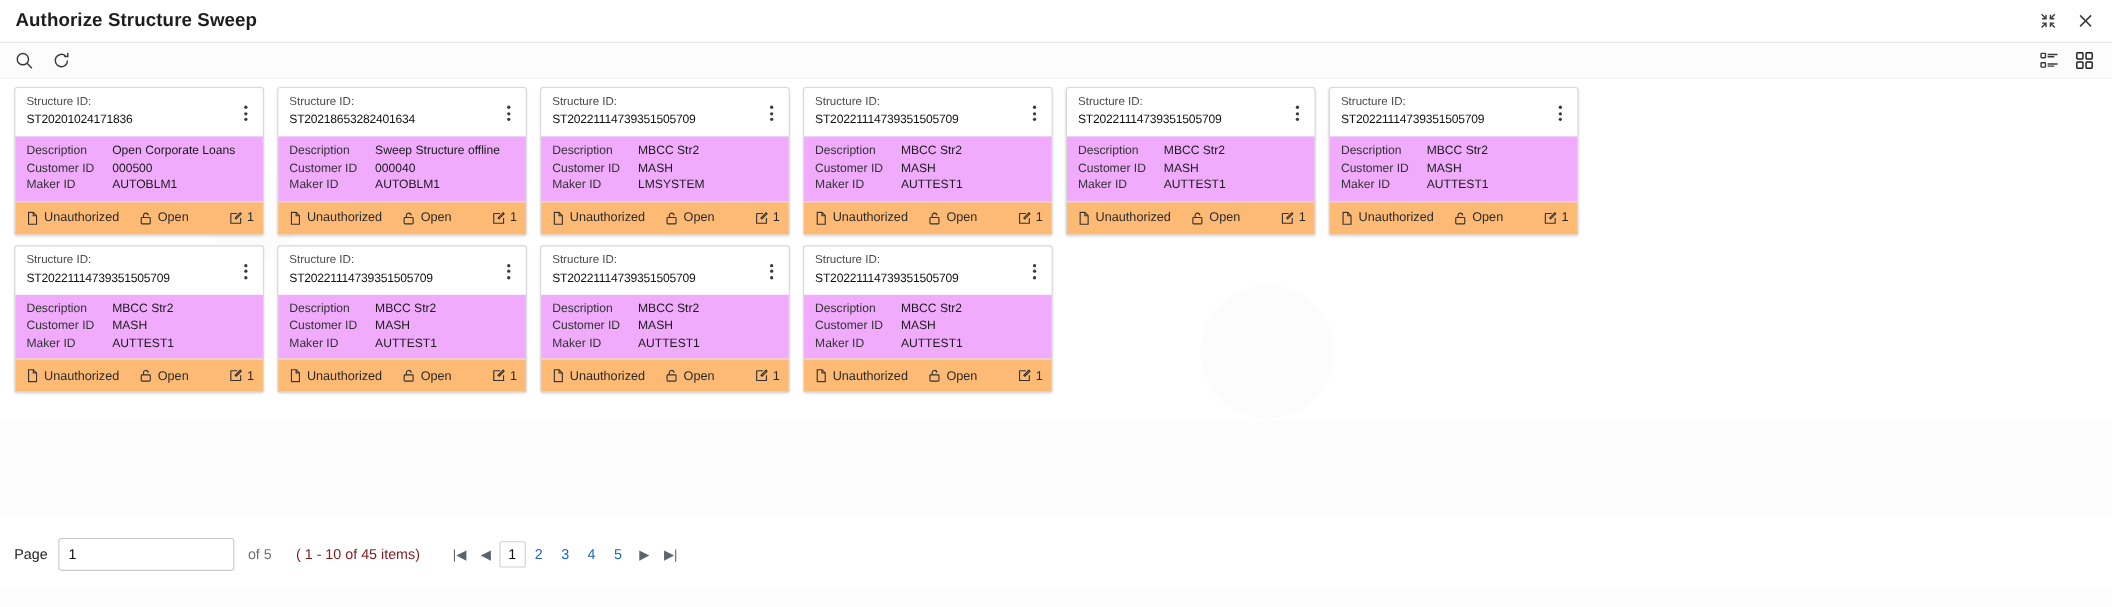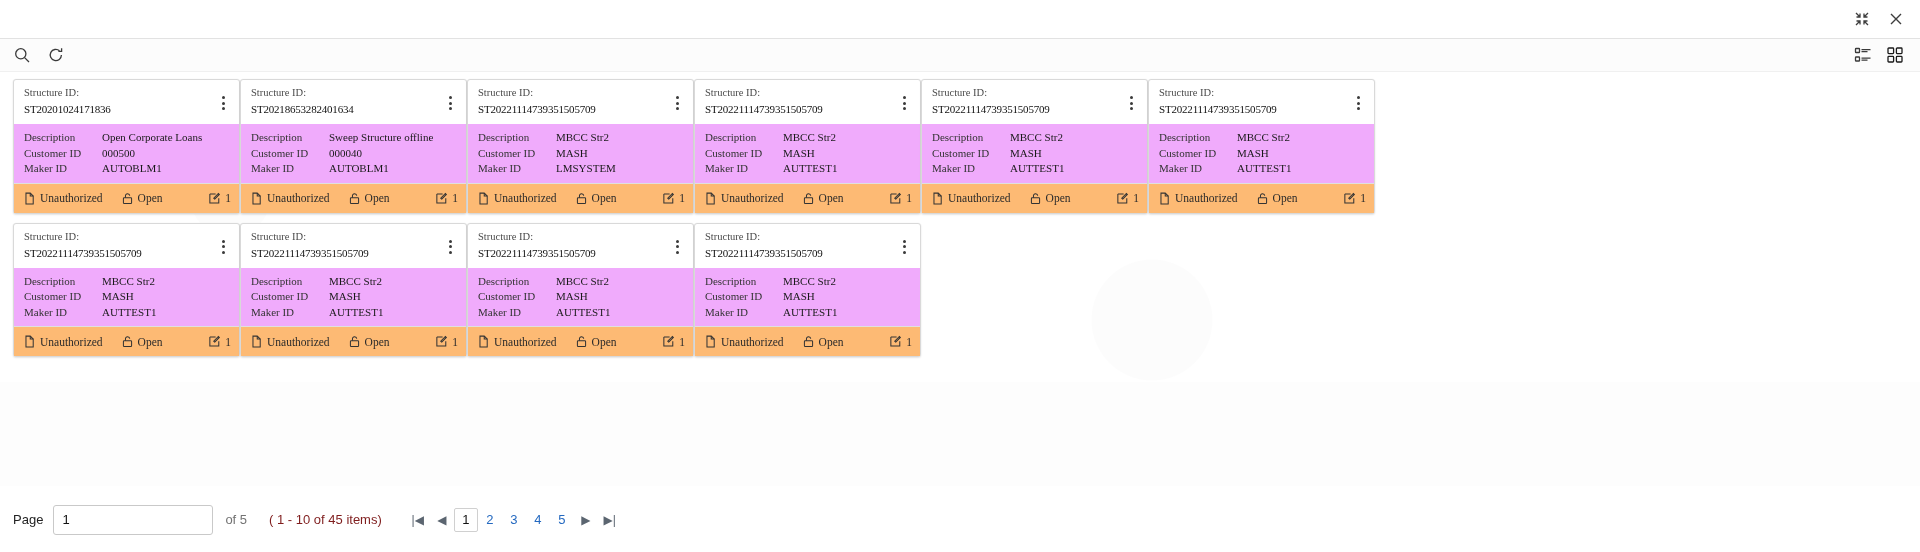--- a/index.html
+++ b/index.html
@@ -61,23 +61,22 @@
     position: relative;
     padding: 7px 13px 0 13px;
     background: #ffffff;
     height: 310px;
     background-image:
       radial-gradient(circle at 12% 40%, rgba(0,0,0,0.012) 0 40px, transparent 41px),
       radial-gradient(circle at 60% 80%, rgba(0,0,0,0.012) 0 60px, transparent 61px);
   }
   .card-row {
     display: flex;
-    gap: 0;
+    gap: 12px;
     margin-bottom: 9px;
-    font-family: Liberation Serif, serif;
   }
   .card {
     width: 227px;
     background: #ffffff;
     border: 1px solid #d9d9d9;
     border-radius: 3px;
     box-shadow: 0 1px 2px rgba(0,0,0,0.10), 0 0 0 0.5px rgba(0,0,0,0.02);
     display: flex;
     flex-direction: column;
     flex: 0 0 auto;
@@ -146,21 +145,21 @@
   }
   .foot-item.status { flex: 0 0 auto; }
   .foot-item.open { margin-left: 18px; align-items: center; }
   .foot-item.count { margin-left: auto; }
   .foot-ic { width: 13px; height: 13px; color: #333; display: block; }
   .foot-ic svg { display: block; }
 
   
   .footer {
     position: absolute;
-    left: 0; right: 0; bottom: 0;
+    left: 0; right: 0; bottom: 16px;
     height: 66px;
     display: flex;
     align-items: center;
     padding: 0 16px 0 13px;
     background: #ffffff;
     border-top: 1px solid #ffffff;
     font-size: 13px;
     color: #222;
   }
   .page-label { font-size: 13px; color: #222; margin-right: 10px; }
@@ -197,20 +196,21 @@
     color: #111;
     font-weight: normal;
   }
 </style>
 </head>
 <body>
 
 <div id="app">
 
   <div class="titlebar">
+    <div class="title-text">Authorize Structure Sweep</div>
     <div class="titlebar-actions">
       <span class="tb-icon">
         <svg viewBox="0 0 16 16" width="16" height="16" fill="none" stroke="currentColor" stroke-width="1.3">
           <path d="M2 2 L6 6 M6 2.5 L6 6 L2.5 6"></path>
           <path d="M14 2 L10 6 M10 2.5 L10 6 L13.5 6"></path>
           <path d="M2 14 L6 10 M6 13.5 L6 10 L2.5 10"></path>
           <path d="M14 14 L10 10 M10 13.5 L10 10 L13.5 10"></path>
         </svg>
       </span>
       <span class="tb-icon">

